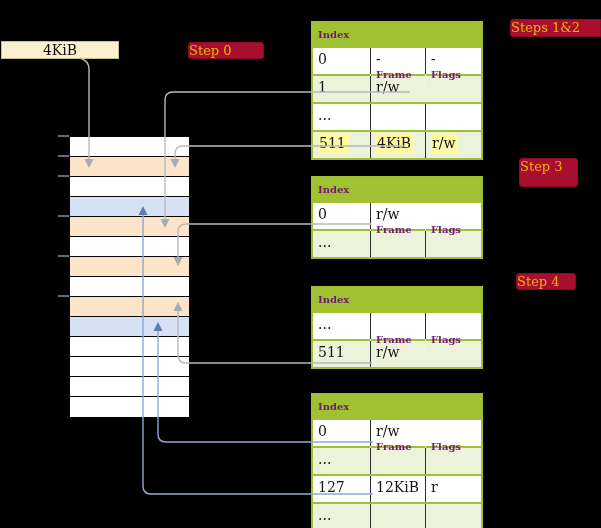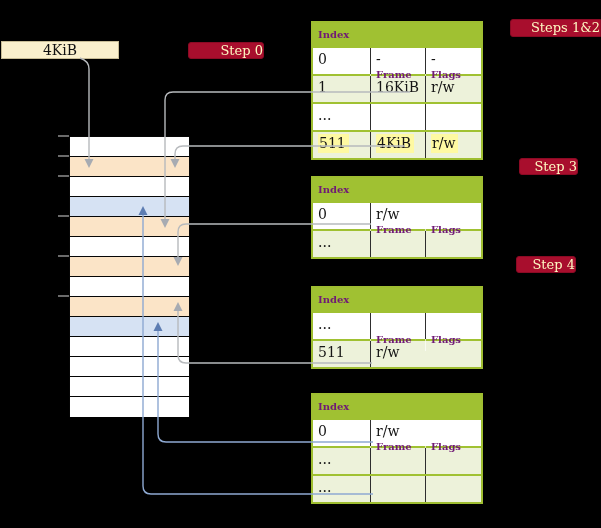--- a/index.html
+++ b/index.html
@@ -9,26 +9,26 @@
   }
   
   .root-box{
     position:absolute;left:1px;top:41px;width:118px;height:18px;
     background:#FAF0CD;border:1px solid #c7bc96;box-sizing:border-box;
     color:#111;font-size:14px;line-height:16px;text-align:center;
   }
   
   .badge{
     position:absolute;background:#A80E2D;border:1px solid #8b0a24;box-sizing:border-box;
-    color:#fef9c3;font-size:13px;text-align:right;border-radius:3px;
+    color:#eab308;font-size:13px;text-align:left;border-radius:3px;
   }
   .badge.b0{left:188px;top:42px;width:76px;height:17px;line-height:15px;}
   .badge.b12{left:510px;top:19px;width:91px;height:18px;line-height:16px;border-top-right-radius:0;border-bottom-right-radius:0;}
-  .badge.b3{left:519px;top:158px;width:59px;height:17px;line-height:15px;}
-  .badge.b4{left:516px;top:256px;width:60px;height:17px;line-height:15px;}
+  .badge.b3{left:519px;top:158px;width:59px;height:29px;line-height:15px;}
+  .badge.b4{left:516px;top:273px;width:60px;height:17px;line-height:15px;}
   
   .memstrip{
     position:absolute;left:69px;top:136px;width:121px;height:281px;
     border:1px solid #050505;box-sizing:border-box;background:#fff;
   }
   .mrow{height:20px;box-sizing:border-box;border-bottom:1px solid #050505;}
   .mrow:last-child{border-bottom:none;}
   .mrow.white{background:#ffffff;}
   .mrow.peach{background:#FBE4C7;}
   .mrow.blue{background:#D6E2F3;}
@@ -94,21 +94,20 @@
       <div>Frame</div>
       <div>Flags</div>
     </div>
     <div class="pt-row plain">
       <div>0</div>
       <div>-</div>
       <div>-</div>
     </div>
     <div class="pt-row tint">
       <div>1</div>
-      <div>16KiB</div>
       <div>r/w</div>
     </div>
     <div class="pt-row plain">
       <div>...</div>
       <div></div>
       <div></div>
     </div>
     <div class="pt-row tint">
       <div><span class="hl">511</span></div>
       <div><span class="hl">4KiB</span></div>
@@ -157,20 +156,25 @@
       <div>Flags</div>
     </div>
     <div class="pt-row plain">
       <div>0</div>
       <div>r/w</div>
     </div>
     <div class="pt-row tint">
       <div>...</div>
       <div></div>
       <div></div>
+    </div>
+    <div class="pt-row plain">
+      <div>127</div>
+      <div>12KiB</div>
+      <div>r</div>
     </div>
     <div class="pt-row tint">
       <div>...</div>
       <div></div>
       <div></div>
     </div>
   </div>
 
   <svg class="overlay" width="601" height="528" viewBox="0 0 601 528">
 

